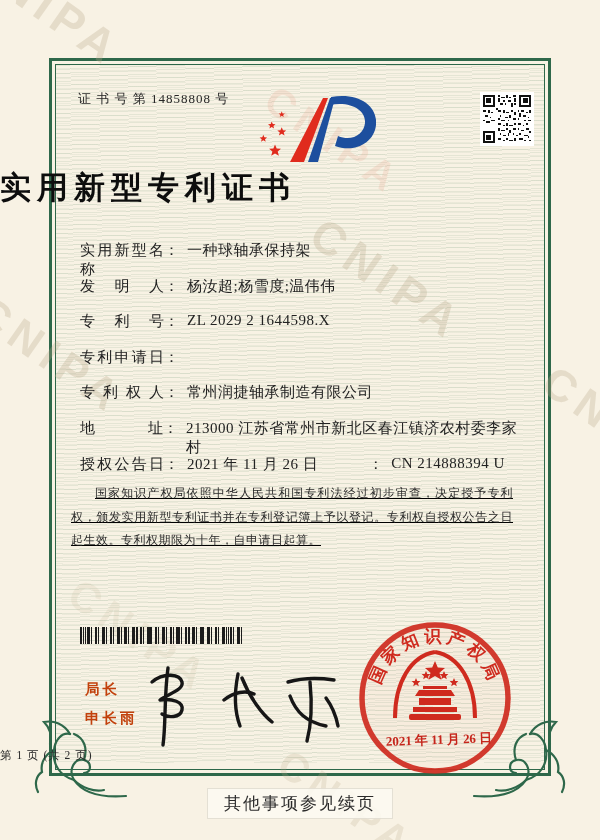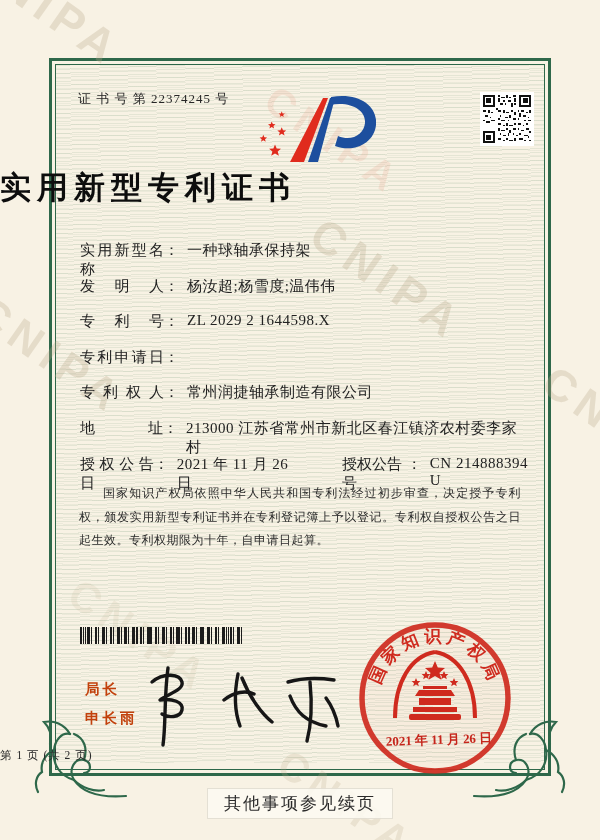--- a/index.html
+++ b/index.html
@@ -42,21 +42,21 @@
   
   .fields{position:absolute;left:80px;top:241px;width:448px;z-index:3;font-size:15px;color:#222;}
   .frow{height:35.6px;display:flex;align-items:flex-start;}
   .flabel{display:inline-block;width:84px;text-align:justify;text-align-last:justify;}
   .fcolon{display:inline-block;margin-right:8px;}
   .fvalue{letter-spacing:0.5px;}
   .grant-right{margin-left:50px;display:flex;}
   .grant-right .flabel2{margin-right:0;}
 
   
-  .paras{position:absolute;left:79px;top:482px;width:442px;z-index:3;}
+  .paras{position:absolute;left:71px;top:482px;width:442px;z-index:3;text-decoration:underline;}
   .paras p{margin:0;font-size:12px;line-height:23.5px;color:#2a2a2a;text-align:justify;
            text-indent:2em;letter-spacing:0.5px;}
 
   
   .barcode{position:absolute;left:80px;top:627px;width:163px;height:17px;z-index:3;
       background:
        repeating-linear-gradient(90deg,#1c1c1c 0 2px,rgba(0,0,0,0) 2px 3px,#1c1c1c 3px 4px,
           rgba(0,0,0,0) 4px 7px,#1c1c1c 7px 10px,rgba(0,0,0,0) 10px 11px,#1c1c1c 11px 12px,
           rgba(0,0,0,0) 12px 15px),
        repeating-linear-gradient(90deg,rgba(0,0,0,0) 0 5px,#1c1c1c 5px 6px,rgba(0,0,0,0) 6px 13px);}
@@ -109,21 +109,21 @@
   </svg>
 
   <div class="wm wm1">CNIPA</div>
   <div class="wm wm2">CNIPA</div>
   <div class="wm wm3">CNIPA</div>
   <div class="wm wm4">CNIPA</div>
   <div class="wm wm5">CNIPA</div>
   <div class="wm wm6">CNIPA</div>
   <div class="wm wm7">CNIPA</div>
 
-  <div class="cert-no">证 书 号 第 22374245 号</div>
+  <div class="cert-no">证 书 号 第 14858808 号</div>
 
   <svg class="logo" width="124" height="82" viewBox="0 0 124 82">
 
     <path fill="#1d4f9e" d="M79,11 C108,6 126,21 124,39 C122,58 101,67 83,60 L86,50 C100,56 112,48 113,37 C114,25 100,15 78,19 Z"></path>
 
     <polygon fill="#e02b1d" points="71,12 76,12 52,76 38,76"></polygon>
     <polygon fill="#1d4f9e" points="78,12 83,12 66,76 56,76"></polygon>
 
     <g fill="#e02b1d">
       <polygon points="29.7,25.3 30.6,27.4 32.9,27.5 31.1,28.9 31.8,31.1 29.7,29.8 27.8,31.1 28.4,28.9 26.6,27.5 28.9,27.4"></polygon>
@@ -186,21 +186,20 @@
     <div class="frow">
       <span class="flabel">地址</span>
         <span class="fcolon">：</span>
       <span class="fvalue">213000 江苏省常州市新北区春江镇济农村委李家村</span>
     </div>
     <div class="frow">
       <span class="flabel">授权公告日</span>
         <span class="fcolon">：</span>
       <span class="fvalue">2021 年 11 月 26 日</span>
       <span class="grant-right">
-        <span class="flabel2">授权公告号</span>
           <span class="fcolon">：</span>
         <span class="fvalue">CN 214888394 U</span>
       </span>
     </div>
   </div>
 
   <div class="paras">
     <p>国家知识产权局依照中华人民共和国专利法经过初步审查，决定授予专利权，颁发实用新型专利证书并在专利登记簿上予以登记。专利权自授权公告之日起生效。专利权期限为十年，自申请日起算。</p>
   </div>
 

